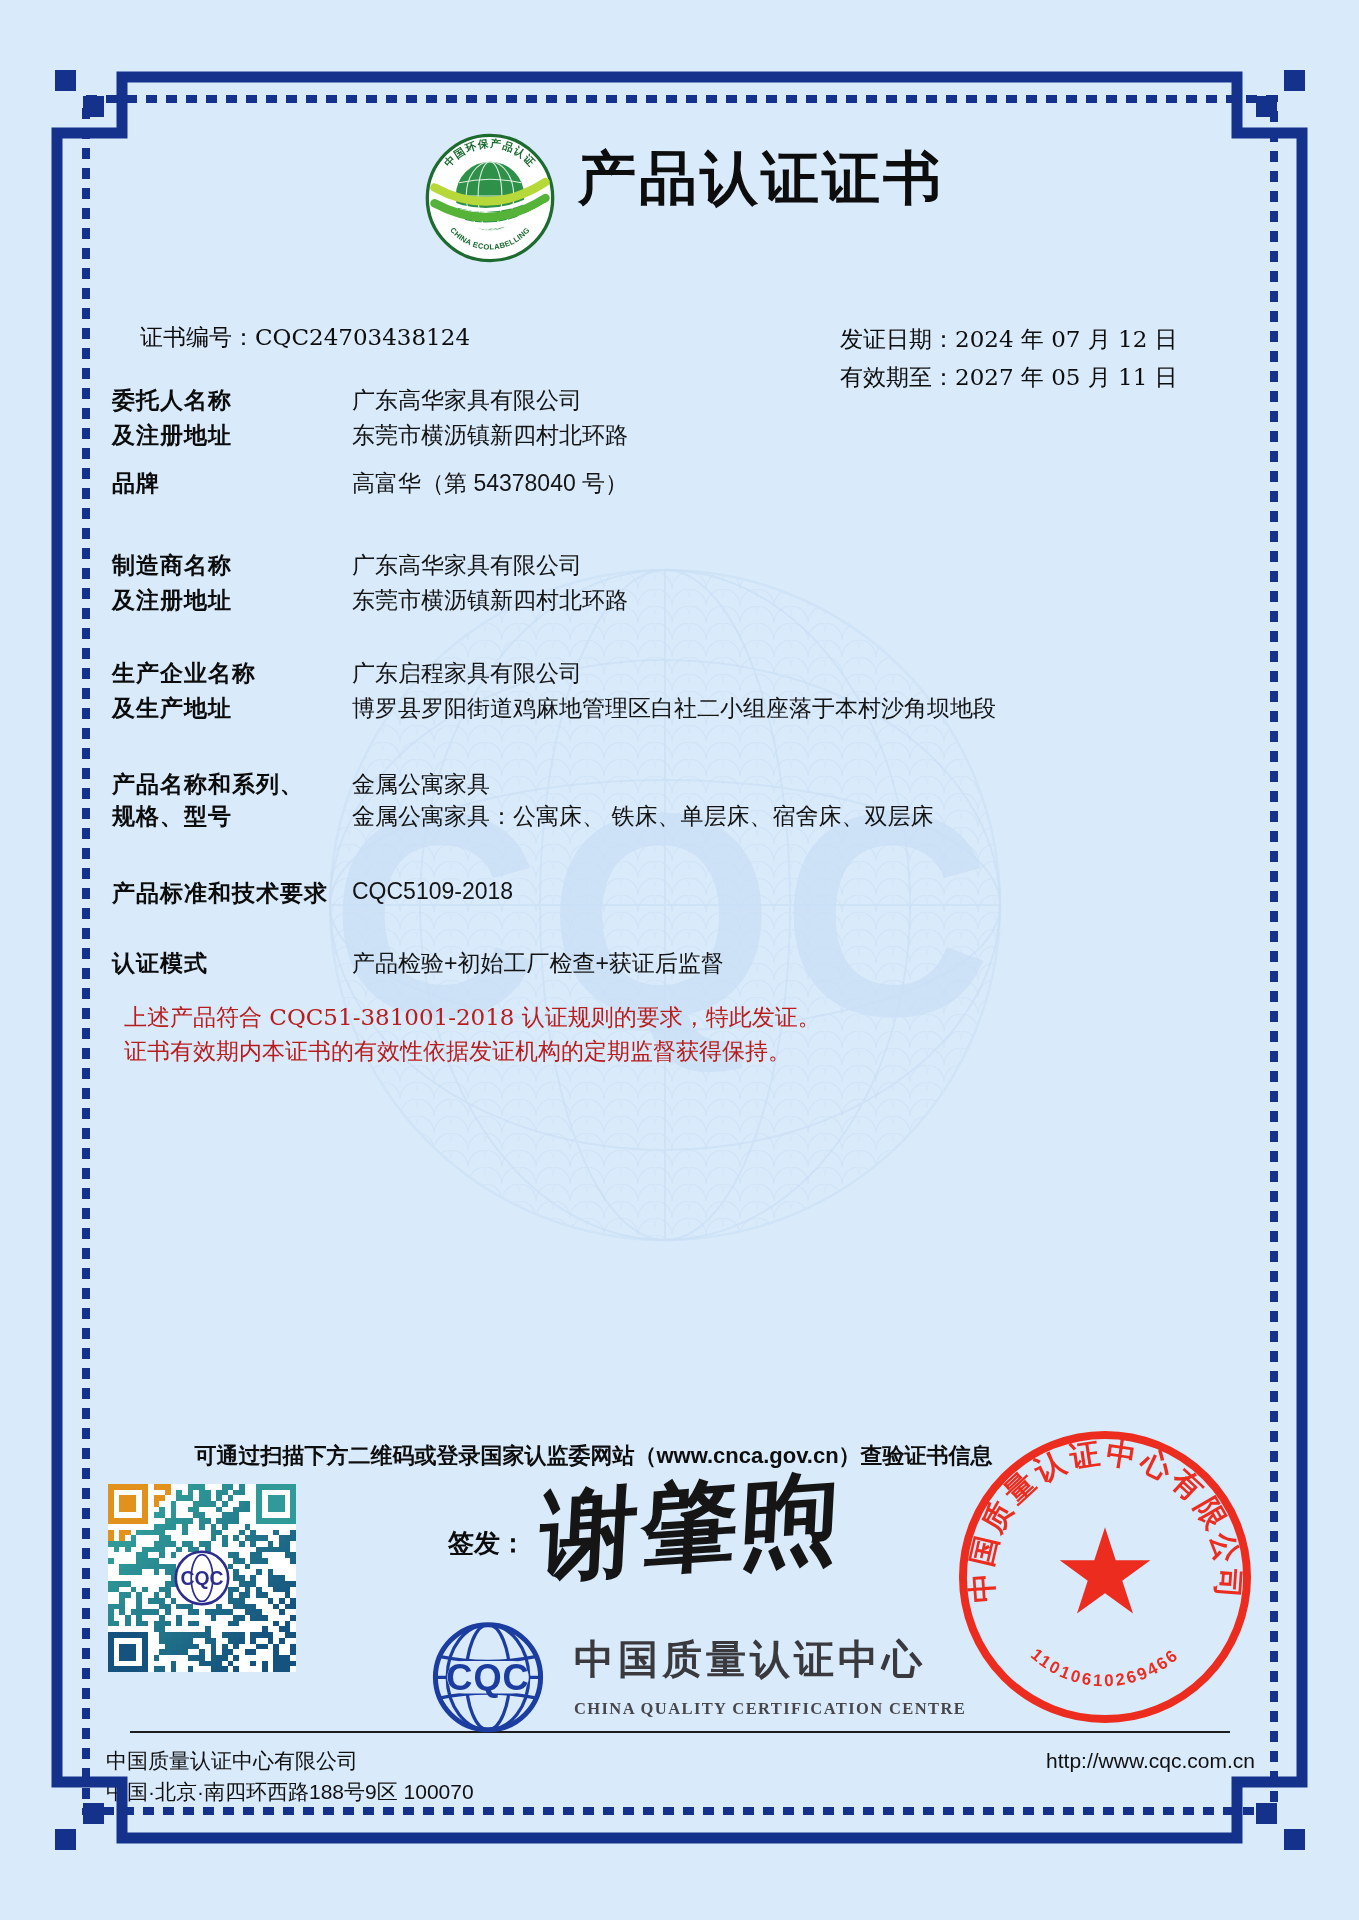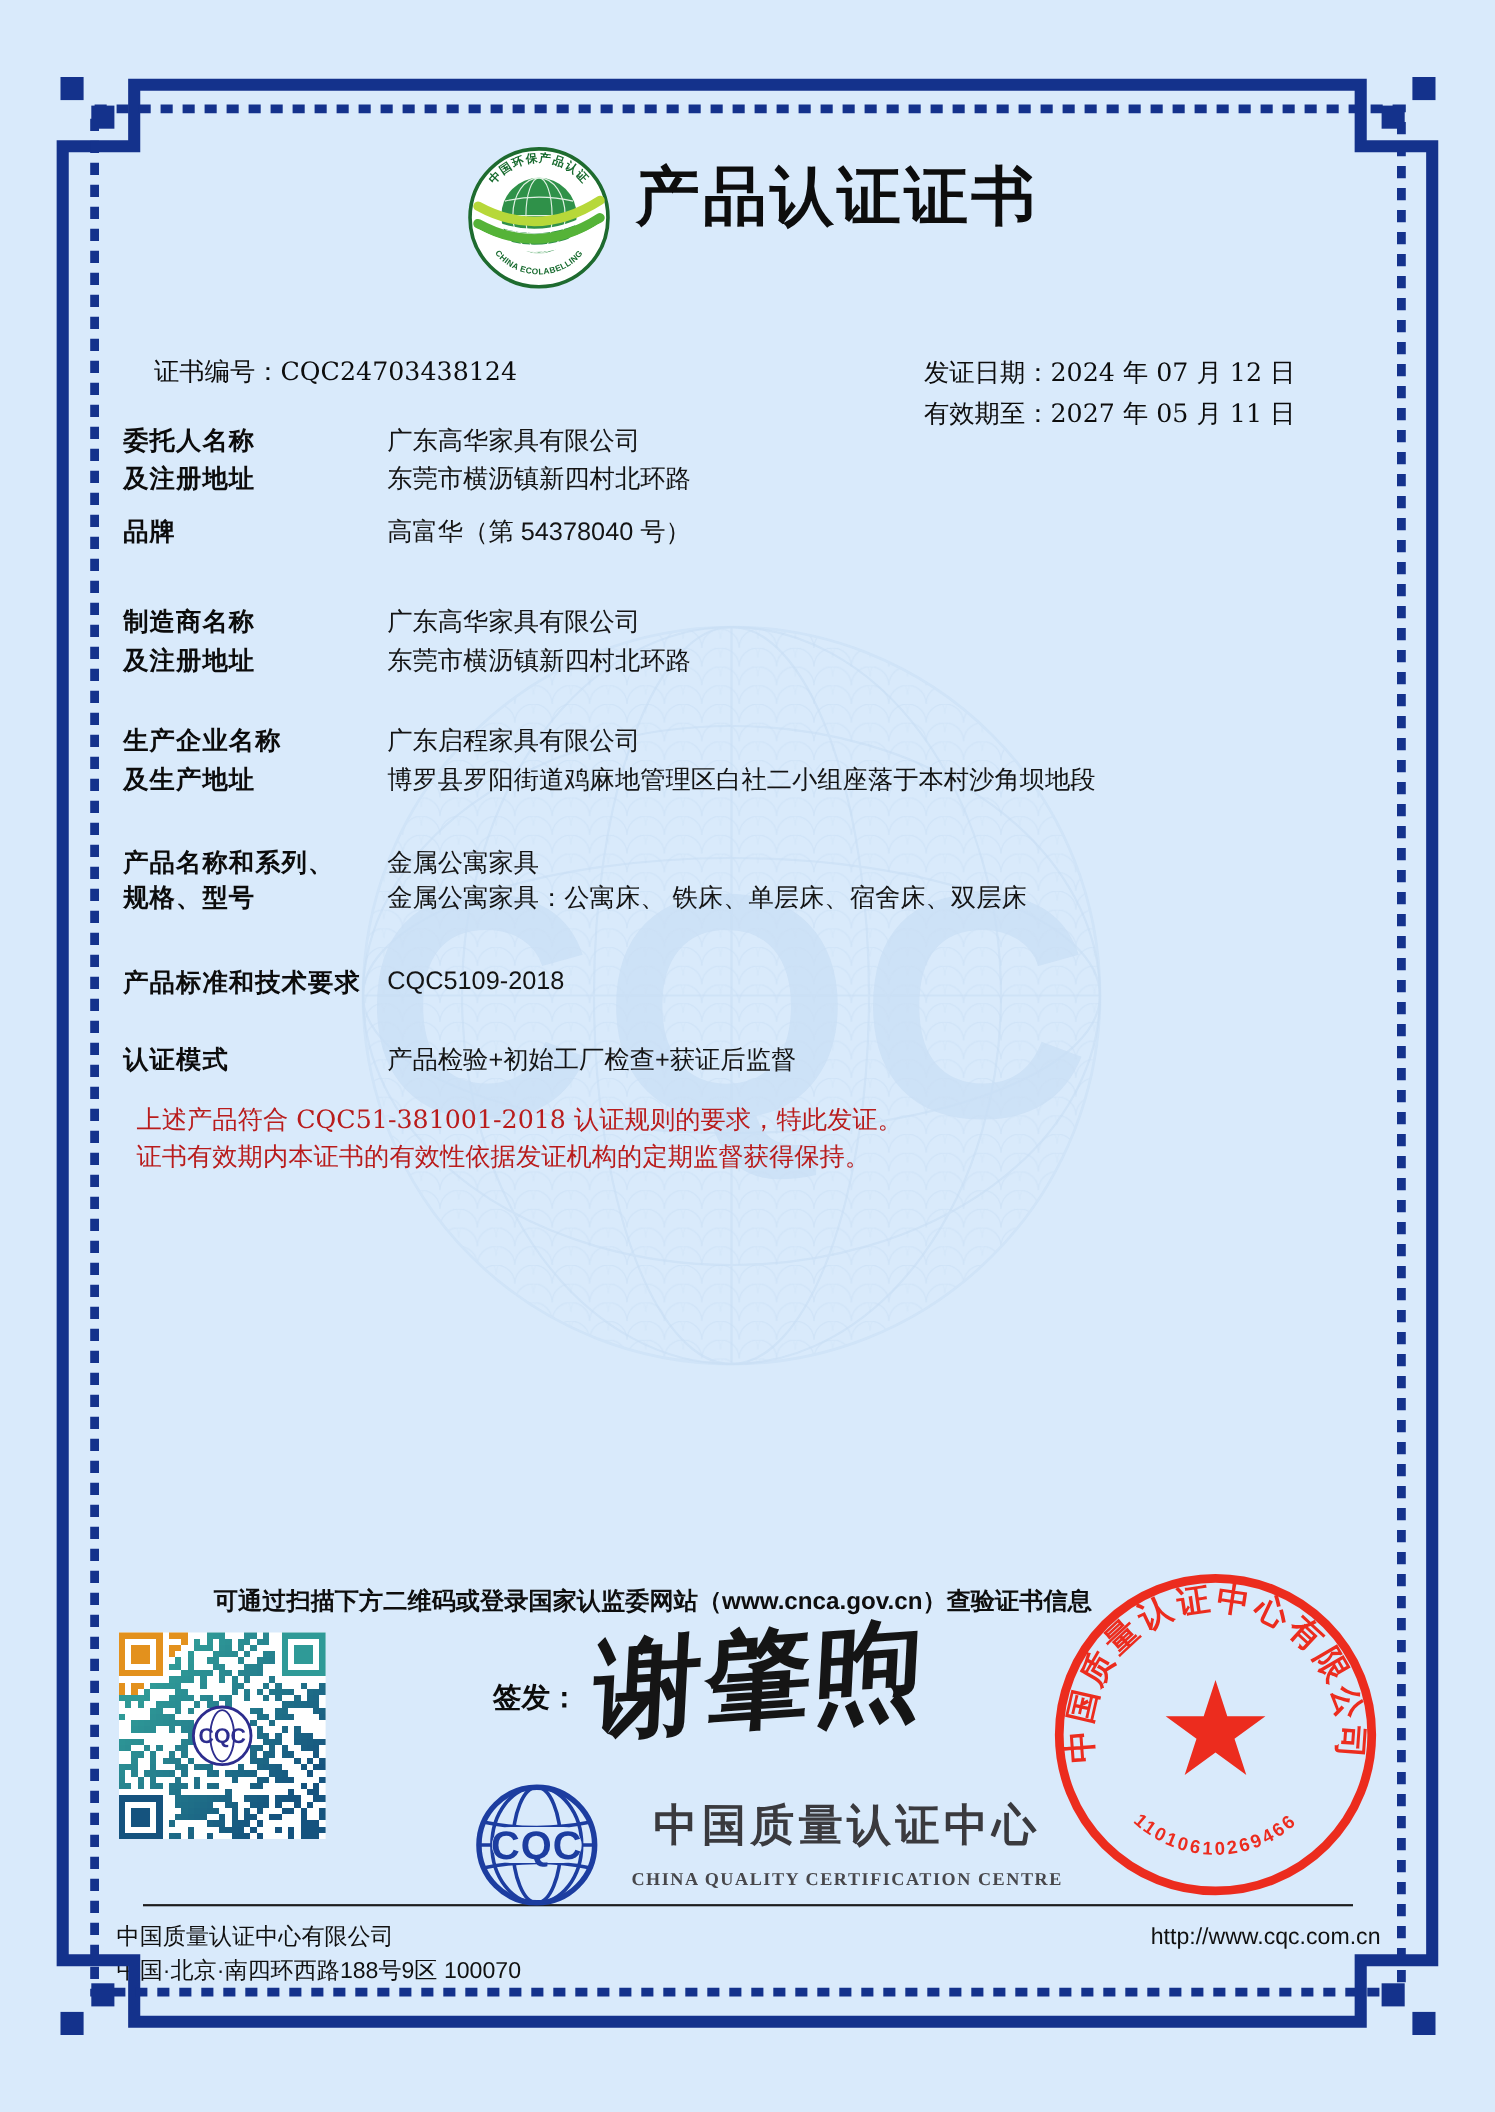--- a/index.html
+++ b/index.html
@@ -38,21 +38,21 @@
 
   
   #verify-note{left:0;top:1441px;width:1187px;text-align:center;font-size:22px;font-weight:600;color:#0e0e0e;z-index:2;}
   #qr{left:108px;top:1484px;width:188px;height:188px;z-index:2;}
   #sign-label{left:448px;top:1526px;font-size:26px;font-weight:600;color:#0c0c0c;z-index:2;}
   #signature{left:540px;top:1462px;font-size:98px;font-weight:700;z-index:2;
     font-family:"DejaVu Serif","Liberation Serif",serif;
     transform:rotate(-4deg) skewX(-7deg);letter-spacing:2px;color:#151515;}
   #cqc-logo{left:420px;top:1612px;width:136px;height:136px;z-index:2;}
   #cqc-names{left:574px;top:1632px;z-index:2;}
-  #cqc-names .cn{font-size:40px;font-weight:600;letter-spacing:4px;color:#3a3a3e;text-align:center;}
+  #cqc-names .cn{font-size:40px;font-weight:600;letter-spacing:4px;color:#3a3a3e;}
   #cqc-names .en{font-size:16.5px;font-weight:700;letter-spacing:1.4px;color:#47474b;margin-top:12px;font-family:Liberation Serif, serif;}
   #seal{left:956px;top:1428px;width:298px;height:298px;z-index:4;opacity:.93;}
 
   
   #footer-line{left:130px;top:1731px;width:1100px;height:2px;background:#1d1d1d;z-index:1;}
   #footer-left{left:106px;top:1745px;font-size:21px;color:#101010;line-height:31px;z-index:2;}
   #footer-right{left:759px;top:1745px;width:496px;font-size:21px;color:#101010;line-height:31px;text-align:right;z-index:2;}
 </style>
 </head>
 <body>

